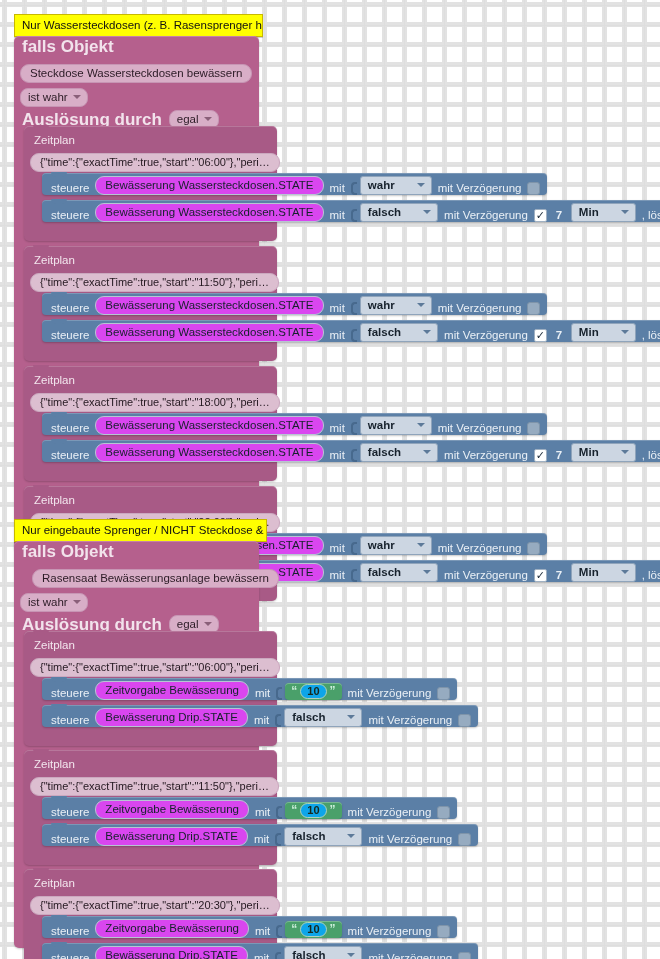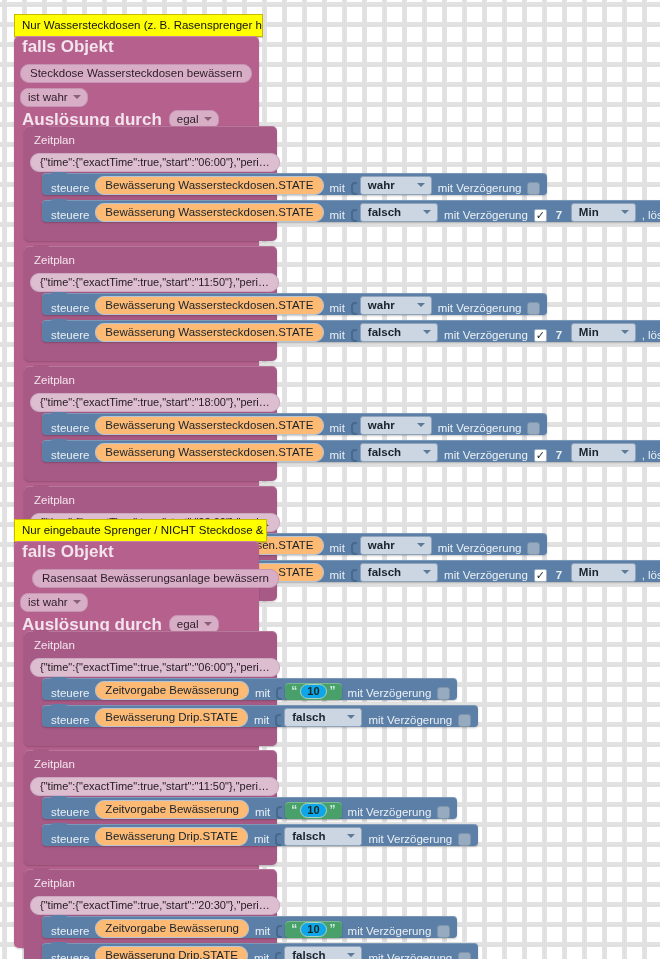--- a/index.html
+++ b/index.html
@@ -131,21 +131,21 @@
     white-space: nowrap;
   }
   .stmt .txt {
     color: #eaf0f6;
     font-size: 11.5px;
     line-height: 14px;
   }
   .obj-pill {
     display: inline-flex;
     align-items: center;
-    background: #fdba74;
+    background: #d946ef;
     border: 1px solid #b7c4d3;
     border-radius: 9px;
     color: #16212b;
     font-size: 11.5px;
     line-height: 14px;
     padding: 1px 9px 2px 9px;
   }
   .socket {
     display: inline-block;
     width: 6px; height: 13px;

